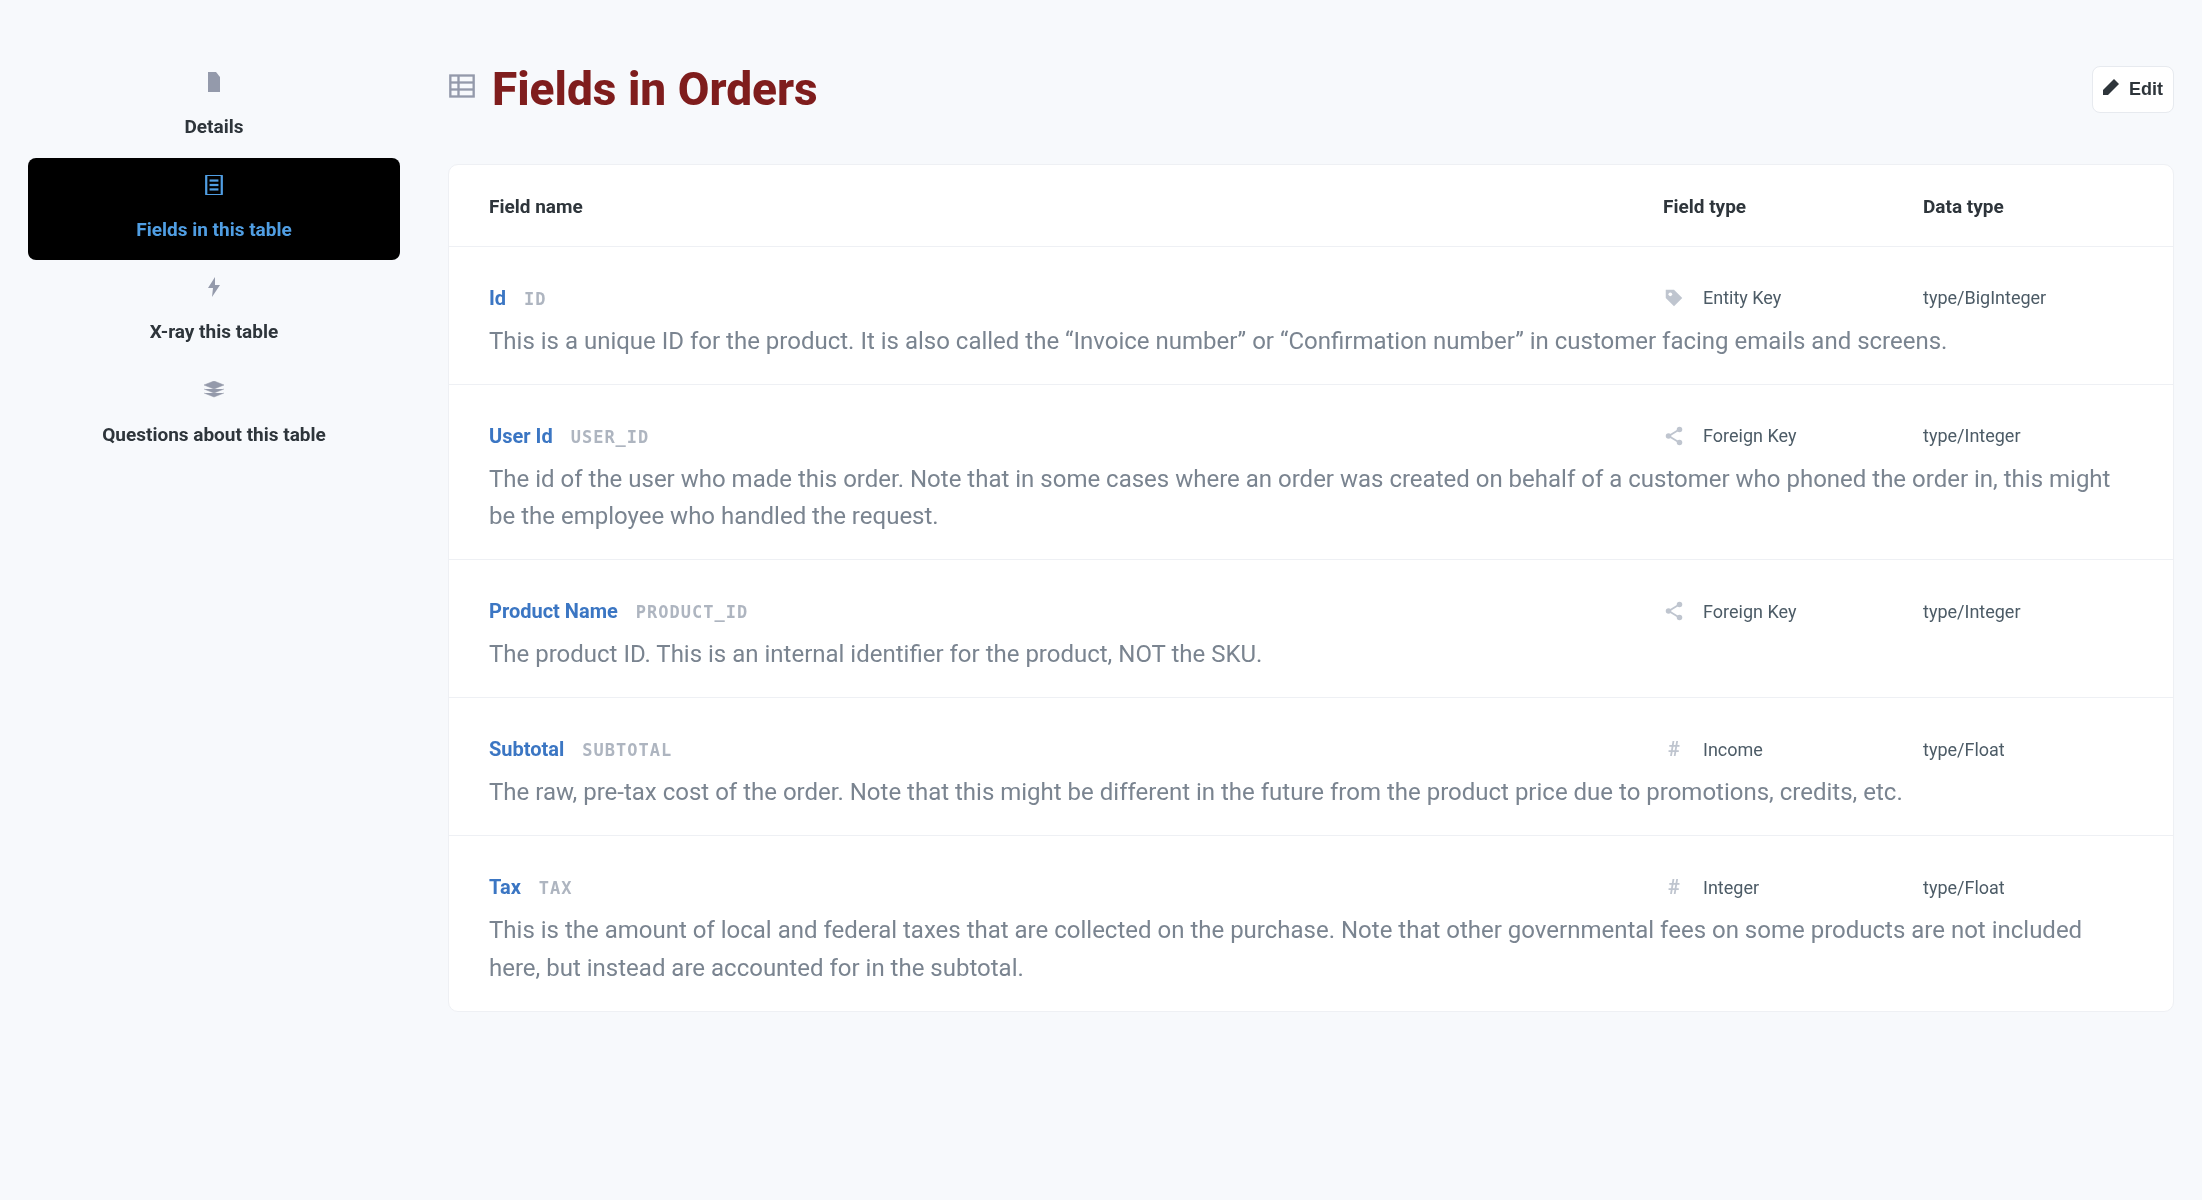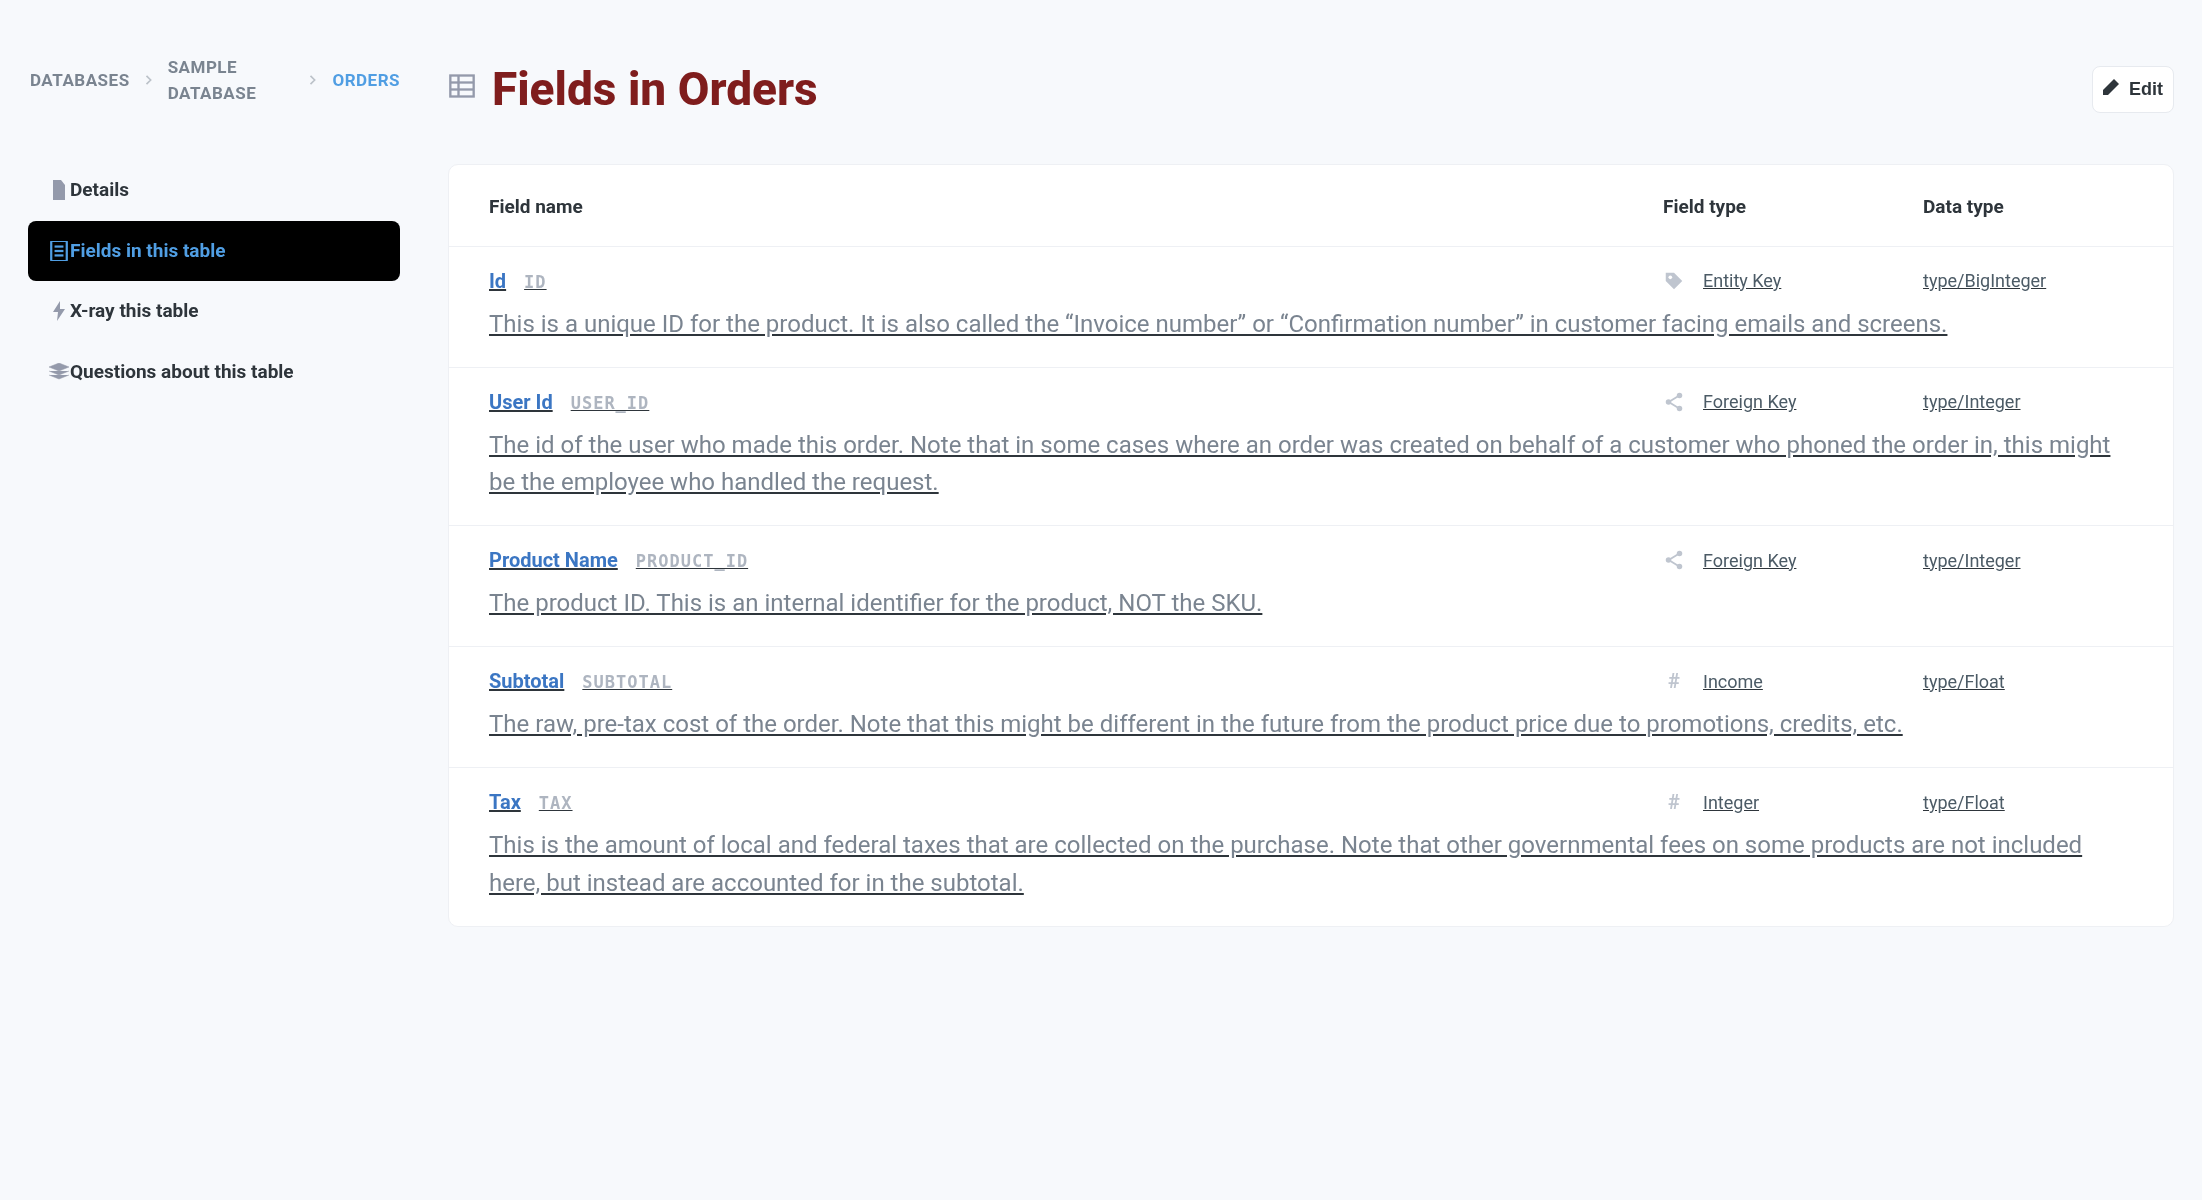--- a/index.html
+++ b/index.html
@@ -32,26 +32,28 @@
   letter-spacing: 0.5px;
   padding-left: 2px;
   margin-bottom: 54px;
 }
 .breadcrumb .crumb { cursor: pointer; }
 .breadcrumb .crumb.active { color: #509ee3; }
 .chevron { color: #bcc2c9; font-size: 14px; }
 .sidebar-item {
   display: flex;
   align-items: center;
+  gap: 20px;
   padding: 16px 20px;
   border-radius: 8px;
   color: #2e353b;
   font-size: 19px;
   font-weight: 700;
   cursor: pointer;
+  flex-direction: column;
 }
 .sidebar-item .icon {
   width: 22px;
   height: 22px;
   display: flex;
   align-items: center;
   justify-content: center;
   color: #949aab;
 }
 .sidebar-item.active {
@@ -98,23 +100,22 @@
 .panel-header {
   display: grid;
   grid-template-columns: 1fr 260px 210px;
   padding: 28px 40px 24px 40px;
   font-weight: 700;
   font-size: 19px;
   color: #2e353b;
   border-bottom: 1px solid #eef0f4;
 }
 .field-row {
-  padding: 19px 40px 24px 40px;
+  padding: 36px 40px 24px 40px;
   border-bottom: 1px solid #eef0f4;
-  text-decoration: underline;
 }
 .field-row:last-child { border-bottom: none; }
 .field-top {
   display: grid;
   grid-template-columns: 1fr 260px 210px;
   align-items: center;
   margin-bottom: 10px;
 }
 .field-name-wrap {
   display: flex;
@@ -152,35 +153,20 @@
   font-size: 24px;
   line-height: 1.55;
 }
 </style>
 </head>
 <body>
 
 <div class="container">
 
   <div class="left-col">
-    <div class="breadcrumb">
-      <span class="crumb">DATABASES</span>
-      <span class="chevron">
-        <svg width="10" height="10" viewBox="0 0 8 12">
-            <path d="M1 1 L6 6 L1 11" stroke="currentColor" stroke-width="2" fill="none"></path>
-          </svg>
-      </span>
-      <span class="crumb">SAMPLE DATABASE</span>
-      <span class="chevron">
-        <svg width="10" height="10" viewBox="0 0 8 12">
-            <path d="M1 1 L6 6 L1 11" stroke="currentColor" stroke-width="2" fill="none"></path>
-          </svg>
-      </span>
-      <span class="crumb active">ORDERS</span>
-    </div>
 
     <div>
       <div class="sidebar-item">
         <span class="icon">
           <svg width="18" height="20" viewBox="0 0 16 20">
               <path d="M2 0 H10 L14 5 V20 H2 Z" fill="currentColor"></path>
             </svg>
         </span>
         <span>Details</span>
       </div>

